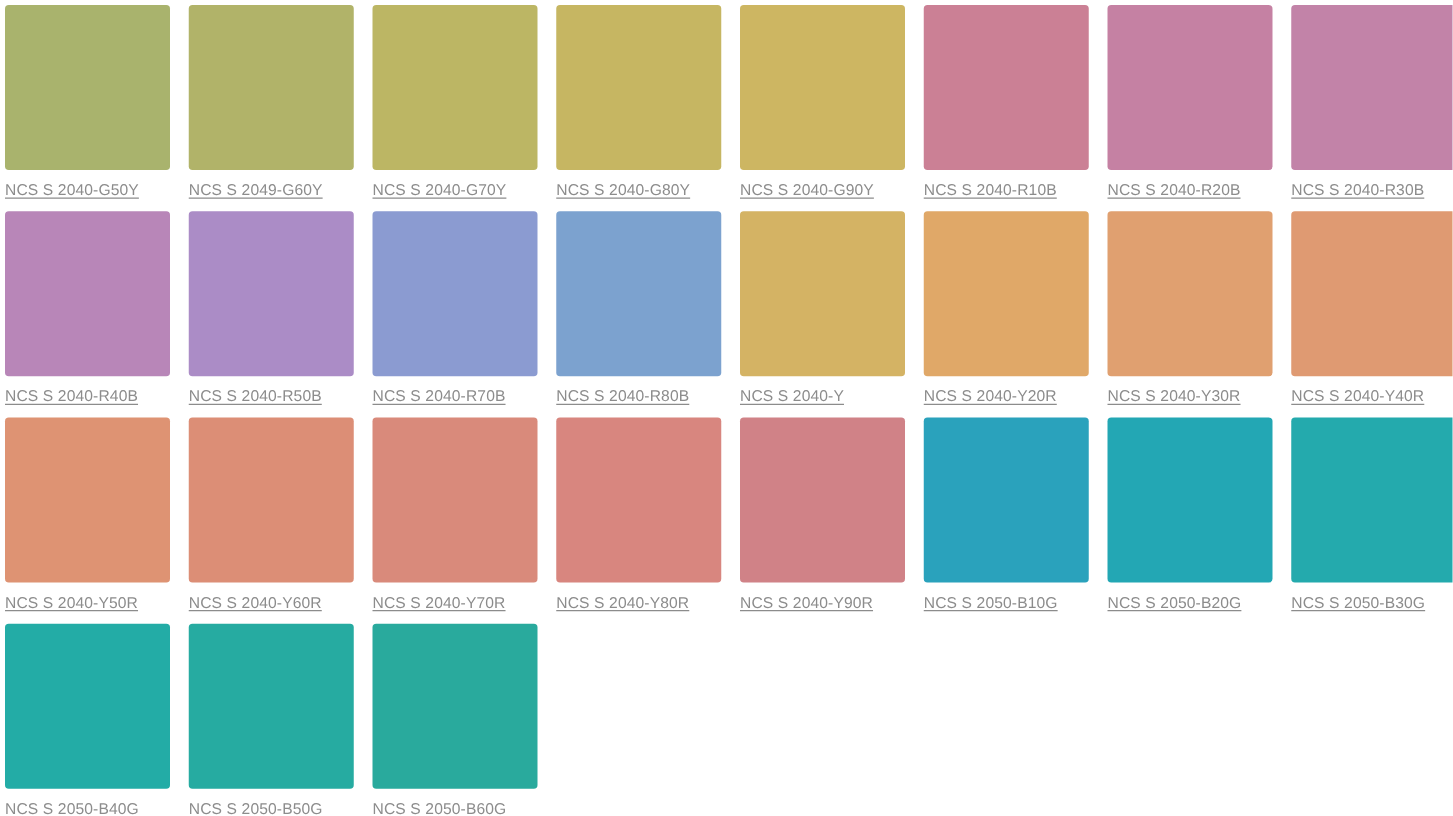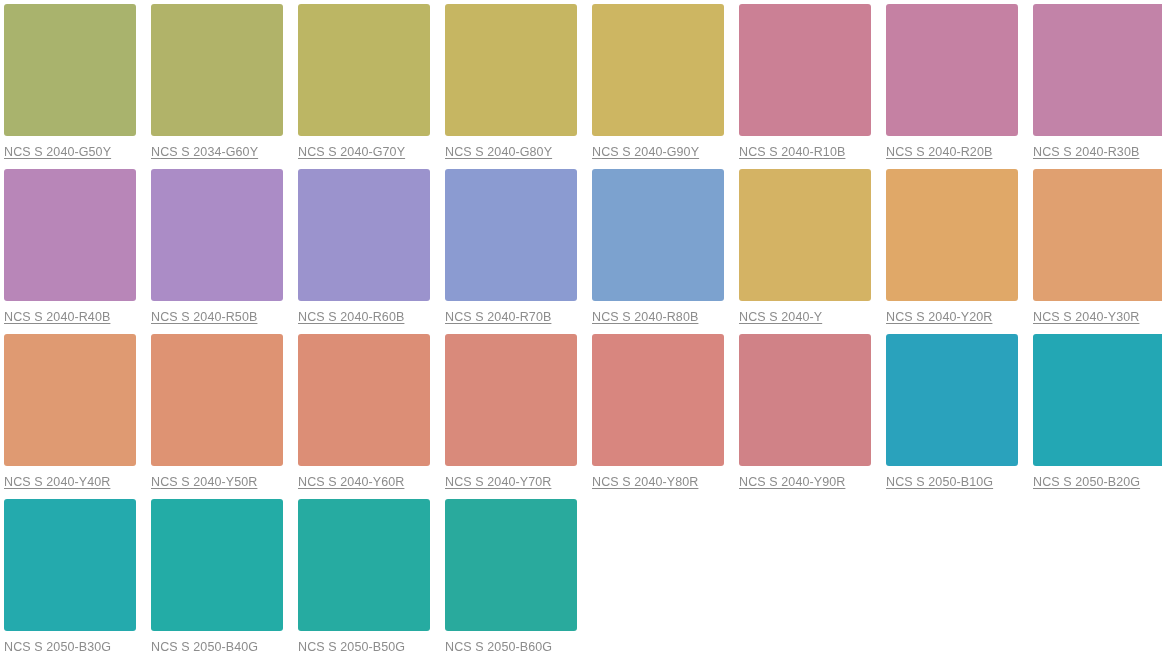--- a/index.html
+++ b/index.html
@@ -54,21 +54,21 @@
 </head>
 <body>
 
 <div id="swatch-grid">
     <div class="swatch-cell">
       <div class="swatch-chip" style="background-color: rgb(169, 179, 109);"></div>
       <a class="swatch-label">NCS S 2040-G50Y</a>
     </div>
     <div class="swatch-cell">
       <div class="swatch-chip" style="background-color: rgb(177, 179, 105);"></div>
-      <a class="swatch-label">NCS S 2034-G60Y</a>
+      <a class="swatch-label">NCS S 2049-G60Y</a>
     </div>
     <div class="swatch-cell">
       <div class="swatch-chip" style="background-color: rgb(188, 182, 100);"></div>
       <a class="swatch-label">NCS S 2040-G70Y</a>
     </div>
     <div class="swatch-cell">
       <div class="swatch-chip" style="background-color: rgb(198, 182, 98);"></div>
       <a class="swatch-label">NCS S 2040-G80Y</a>
     </div>
     <div class="swatch-cell">
@@ -87,24 +87,20 @@
       <div class="swatch-chip" style="background-color: rgb(194, 131, 168);"></div>
       <a class="swatch-label">NCS S 2040-R30B</a>
     </div>
     <div class="swatch-cell">
       <div class="swatch-chip" style="background-color: rgb(184, 134, 184);"></div>
       <a class="swatch-label">NCS S 2040-R40B</a>
     </div>
     <div class="swatch-cell">
       <div class="swatch-chip" style="background-color: rgb(171, 140, 198);"></div>
       <a class="swatch-label">NCS S 2040-R50B</a>
-    </div>
-    <div class="swatch-cell">
-      <div class="swatch-chip" style="background-color: rgb(155, 147, 205);"></div>
-      <a class="swatch-label">NCS S 2040-R60B</a>
     </div>
     <div class="swatch-cell">
       <div class="swatch-chip" style="background-color: rgb(139, 155, 209);"></div>
       <a class="swatch-label">NCS S 2040-R70B</a>
     </div>
     <div class="swatch-cell">
       <div class="swatch-chip" style="background-color: rgb(124, 162, 207);"></div>
       <a class="swatch-label">NCS S 2040-R80B</a>
     </div>
     <div class="swatch-cell">

